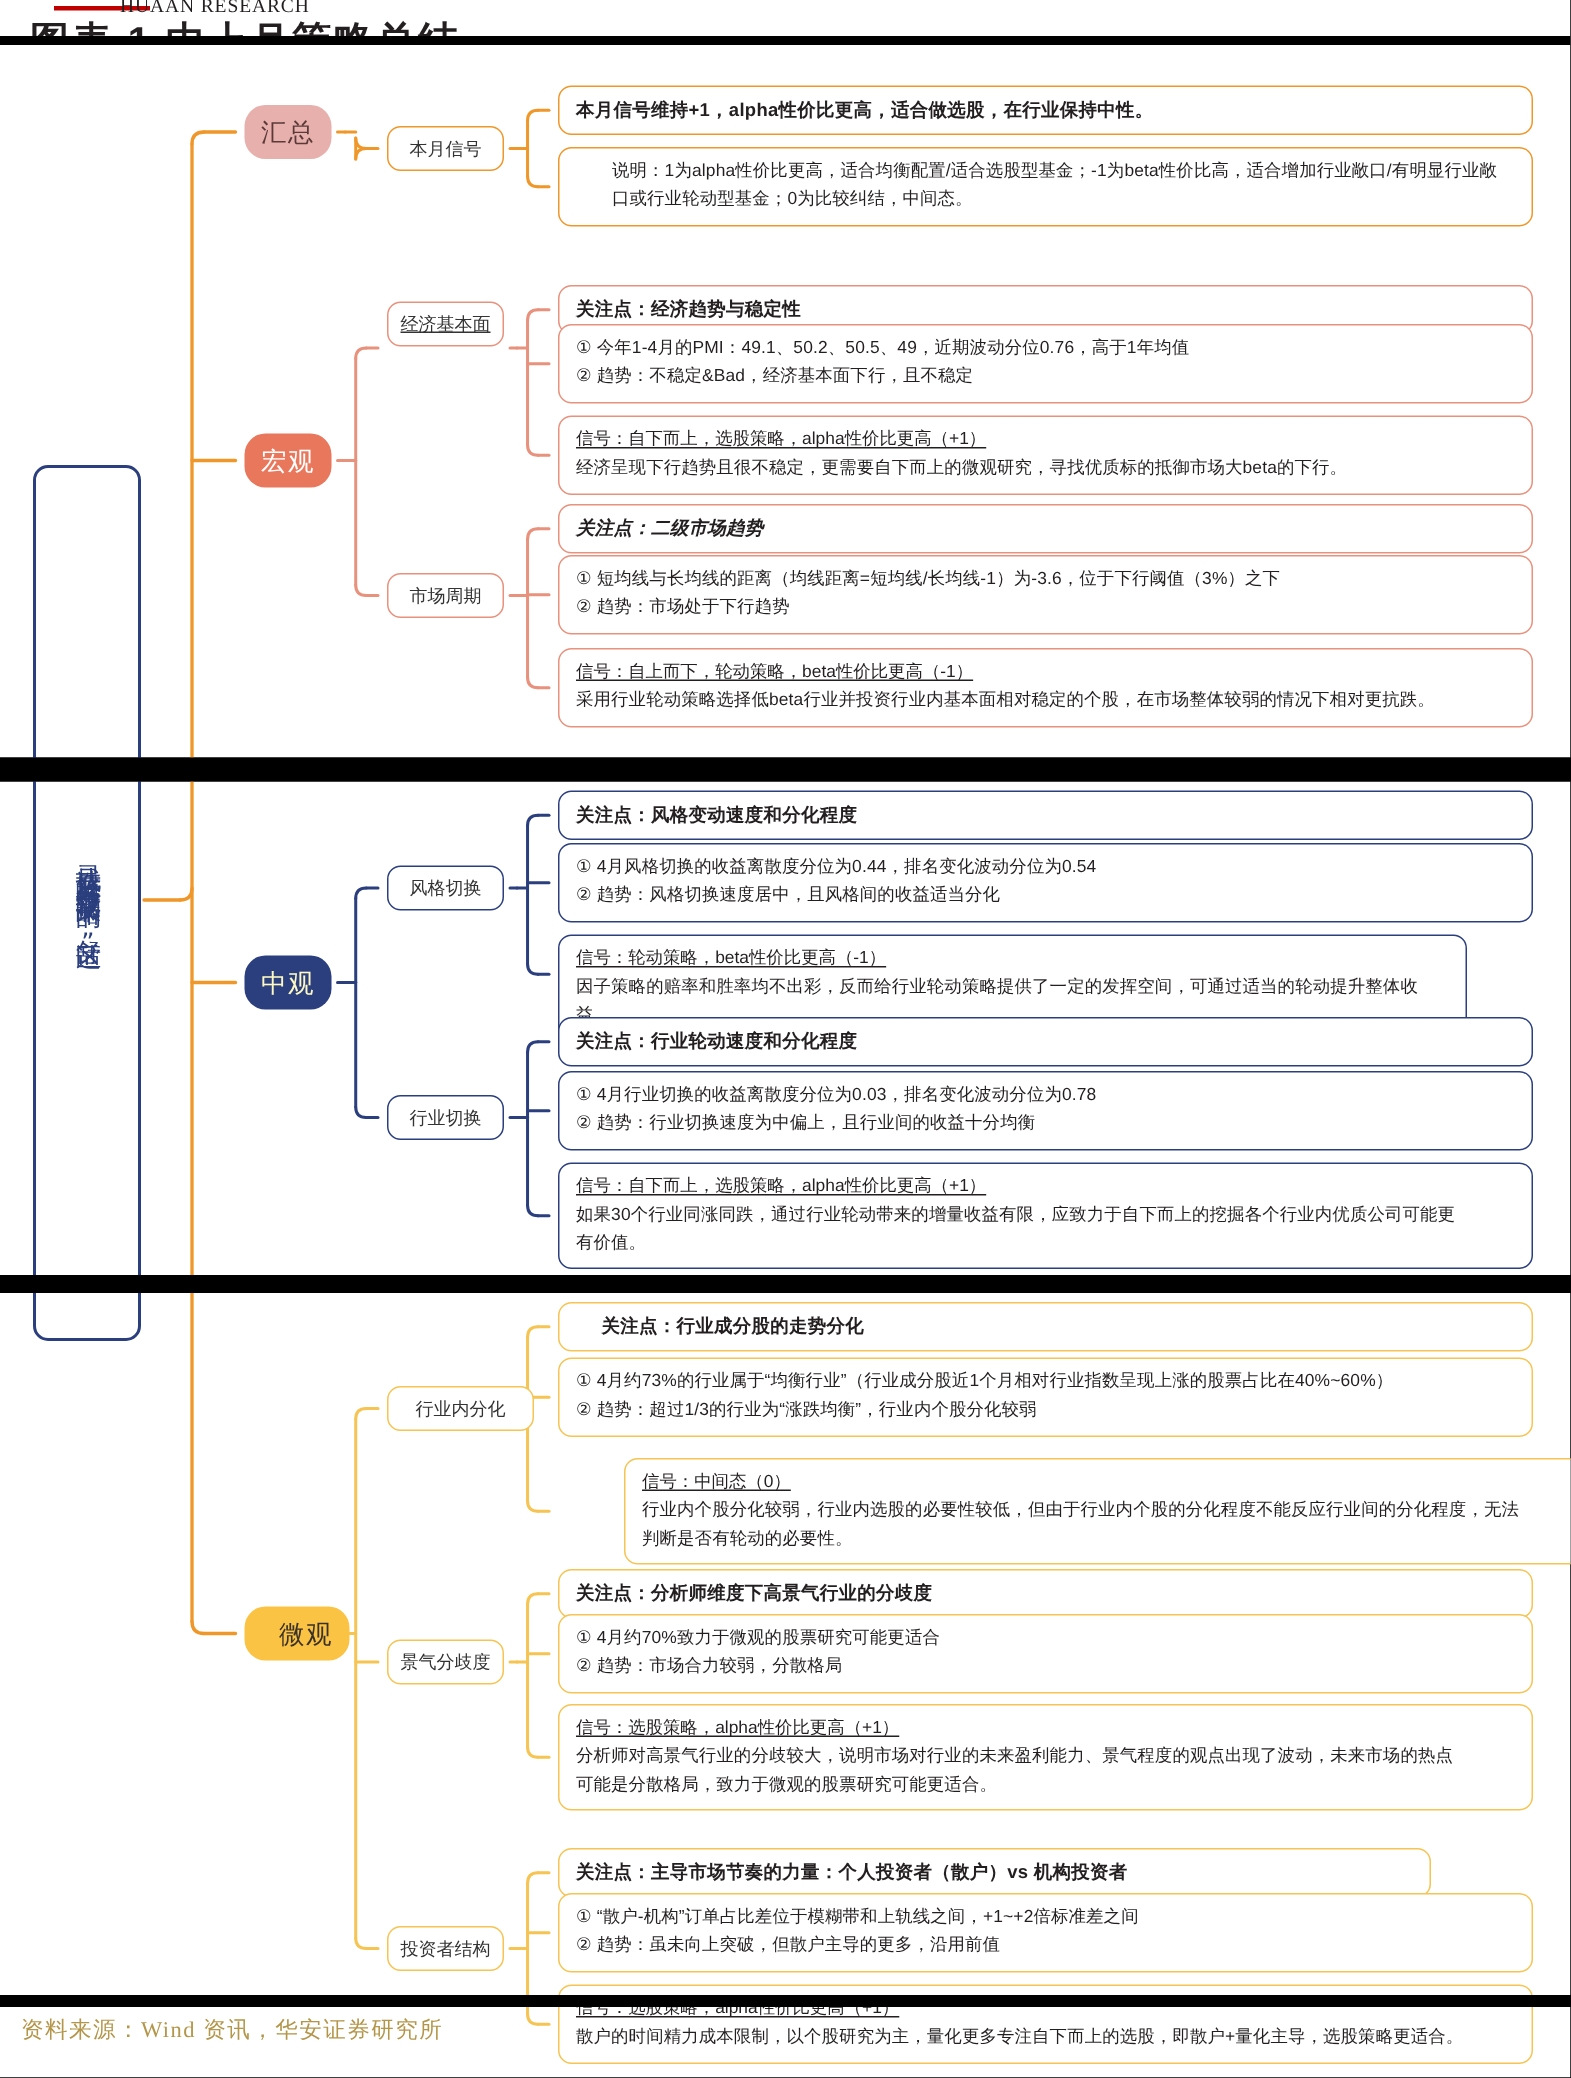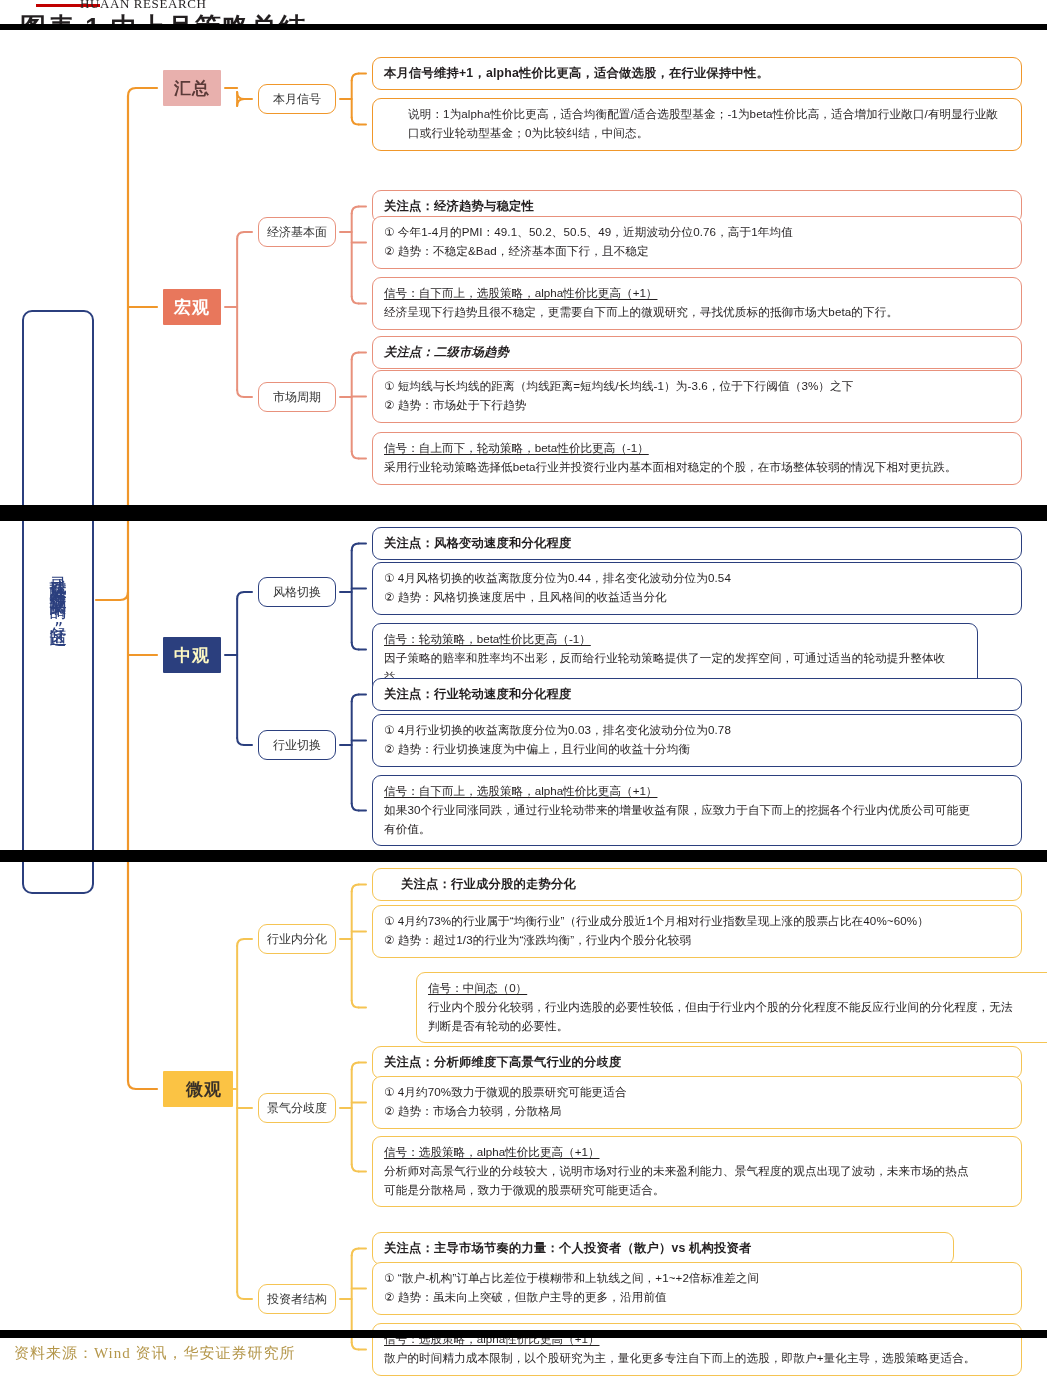--- a/index.html
+++ b/index.html
@@ -23,22 +23,22 @@
 
   
   #root-node{position:absolute;left:22px;top:310px;width:68px;height:580px;
     border:2px solid #2b3f7e;border-radius:10px;background:transparent;
     display:flex;align-items:center;justify-content:center;}
   #root-label{writing-mode:vertical-rl;text-orientation:upright;
     font-size:17px;line-height:1.48;letter-spacing:2px;color:#2b3f7e;
     font-family:"DejaVu Sans",sans-serif;text-align:center;white-space:nowrap;}
 
   
-  .badge{position:absolute;border-radius:1px;display:flex;align-items:center;justify-content:center;
-    font-size:17px;font-weight:bold;letter-spacing:1px;width:58px;height:36px;}
+  .badge{position:absolute;border-radius:14px;display:flex;align-items:center;justify-content:center;
+    font-size:17px;font-weight:normal;letter-spacing:1px;width:58px;height:36px;}
 
   
   .pill{position:absolute;border-radius:9px;border:1.6px solid #ccc;background:#fff;
     display:flex;align-items:center;justify-content:center;
     font-size:12px;color:#333;height:30px;padding:0 8px;box-sizing:border-box;white-space:nowrap;}
 
   
   .card{position:absolute;border-radius:9px;border:1.6px solid #ccc;background:#fff;box-sizing:border-box;
     padding:6px 9px 7px 11px;}
   .card .hl{font-size:12.3px;font-weight:bold;color:#231f20;line-height:1.5;letter-spacing:.2px;}
@@ -185,21 +185,21 @@
       <div class="badge" style="left: 163px; top: 70px; background: rgb(232, 176, 173); color: rgb(90, 58, 56);">汇总</div>
       <div class="pill" style="left: 258px; top: 84px; width: 78px; border-color: rgb(240, 151, 42);">本月信号</div>
       <div class="card" style="left: 372px; top: 57px; width: 650px; border-color: rgb(240, 151, 42);">
         <div class="hl">本月信号维持+1，alpha性价比更高，适合做选股，在行业保持中性。</div>
       </div>
       <div class="card" style="left: 372px; top: 98px; width: 650px; border-color: rgb(240, 151, 42); padding-left: 35px;">
         <div class="ln">说明：1为alpha性价比更高，适合均衡配置/适合选股型基金；-1为beta性价比高，适合增加行业敞口/有明显行业敞</div>
         <div class="ln">口或行业轮动型基金；0为比较纠结，中间态。</div>
       </div>
       <div class="badge" style="left: 163px; top: 289px; background: rgb(232, 119, 92); color: rgb(255, 255, 255);">宏观</div>
-      <div class="pill" style="left: 258px; top: 217px; width: 78px; border-color: rgb(232, 145, 124);">经济基本面</div>
+      <div class="pill" style="left: 258px; top: 201px; width: 78px; border-color: rgb(232, 145, 124); text-decoration: underline;">经济基本面</div>
       <div class="card" style="left: 372px; top: 190px; width: 650px; border-color: rgb(232, 145, 124);">
         <div class="hl">关注点：经济趋势与稳定性</div>
       </div>
       <div class="card" style="left: 372px; top: 216px; width: 650px; border-color: rgb(232, 145, 124);">
         <div class="ln">① 今年1-4月的PMI：49.1、50.2、50.5、49，近期波动分位0.76，高于1年均值</div>
         <div class="ln">② 趋势：不稳定&amp;Bad，经济基本面下行，且不稳定</div>
       </div>
       <div class="card" style="left: 372px; top: 277px; width: 650px; border-color: rgb(232, 145, 124);">
         <div class="sig">信号：自下而上，选股策略，alpha性价比更高（+1）</div>
         <div class="ln">经济呈现下行趋势且很不稳定，更需要自下而上的微观研究，寻找优质标的抵御市场大beta的下行。</div>
@@ -236,21 +236,21 @@
       <div class="card" style="left: 372px; top: 714px; width: 650px; border-color: rgb(43, 63, 126);">
         <div class="ln">① 4月行业切换的收益离散度分位为0.03，排名变化波动分位为0.78</div>
         <div class="ln">② 趋势：行业切换速度为中偏上，且行业间的收益十分均衡</div>
       </div>
       <div class="card" style="left: 372px; top: 775px; width: 650px; border-color: rgb(43, 63, 126);">
         <div class="sig">信号：自下而上，选股策略，alpha性价比更高（+1）</div>
         <div class="ln">如果30个行业同涨同跌，通过行业轮动带来的增量收益有限，应致力于自下而上的挖掘各个行业内优质公司可能更</div>
         <div class="ln">有价值。</div>
       </div>
       <div class="badge" style="left: 163px; top: 1071px; background: rgb(251, 195, 68); color: rgb(58, 49, 40); padding-left: 12px;">微观</div>
-      <div class="pill" style="left: 258px; top: 924px; width: 78px; border-color: rgb(245, 196, 83);">行业内分化</div>
+      <div class="pill" style="left: 258px; top: 924px; width: 98px; border-color: rgb(245, 196, 83);">行业内分化</div>
       <div class="card" style="left: 372px; top: 868px; width: 650px; border-color: rgb(245, 196, 83); padding-left: 28px;">
         <div class="hl">关注点：行业成分股的走势分化</div>
       </div>
       <div class="card" style="left: 372px; top: 905px; width: 650px; border-color: rgb(245, 196, 83);">
         <div class="ln">① 4月约73%的行业属于“均衡行业”（行业成分股近1个月相对行业指数呈现上涨的股票占比在40%~60%）</div>
         <div class="ln">② 趋势：超过1/3的行业为“涨跌均衡”，行业内个股分化较弱</div>
       </div>
       <div class="card" style="left: 372px; top: 972px; width: 650px; border-color: rgb(245, 196, 83); margin-left: 44px;">
         <div class="sig">信号：中间态（0）</div>
         <div class="ln">行业内个股分化较弱，行业内选股的必要性较低，但由于行业内个股的分化程度不能反应行业间的分化程度，无法</div>

